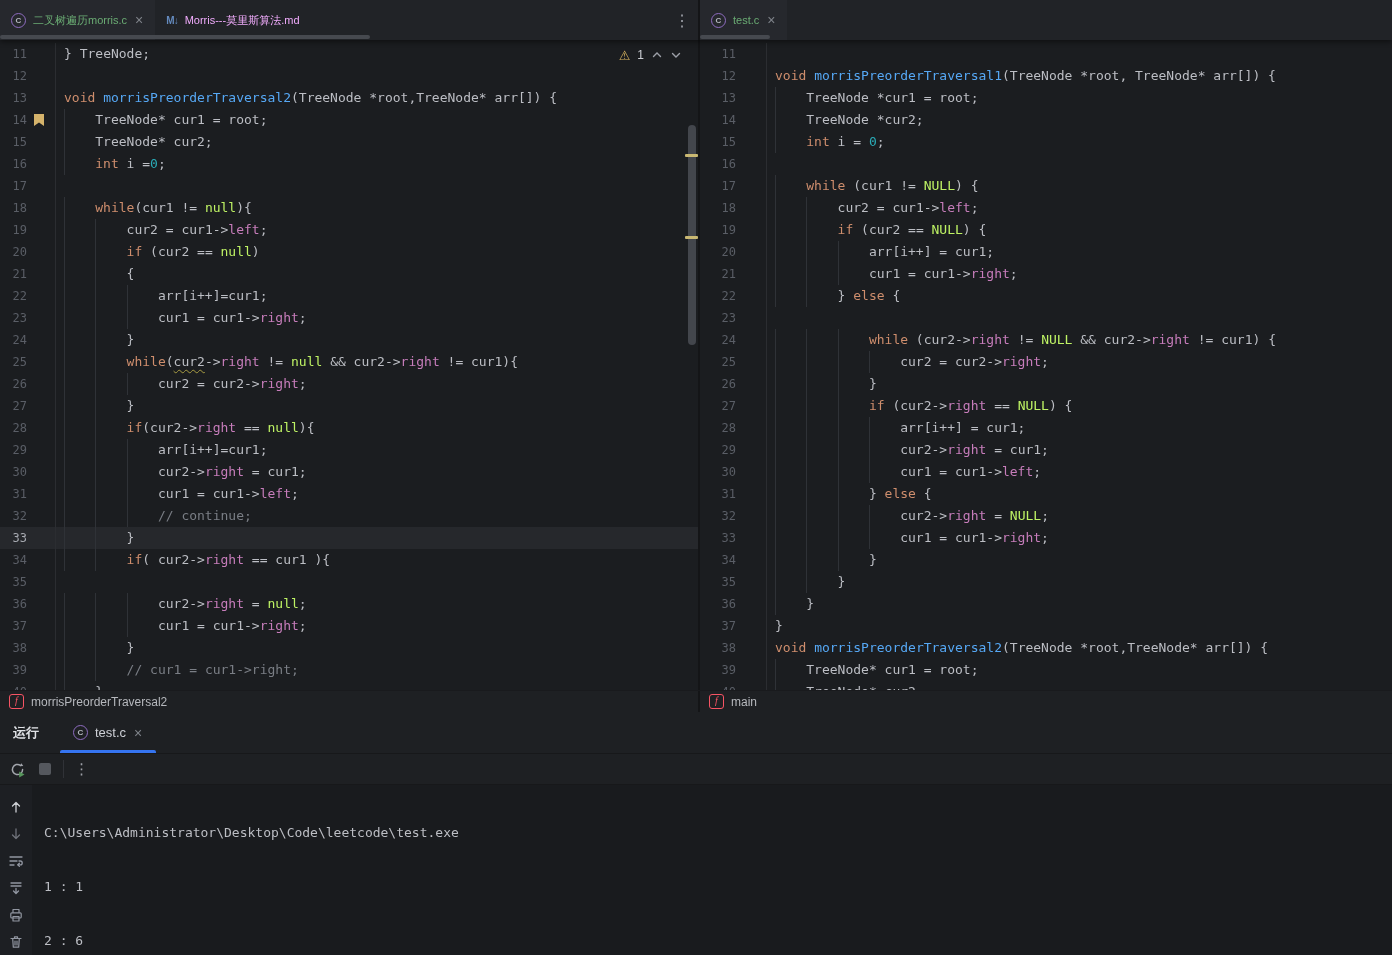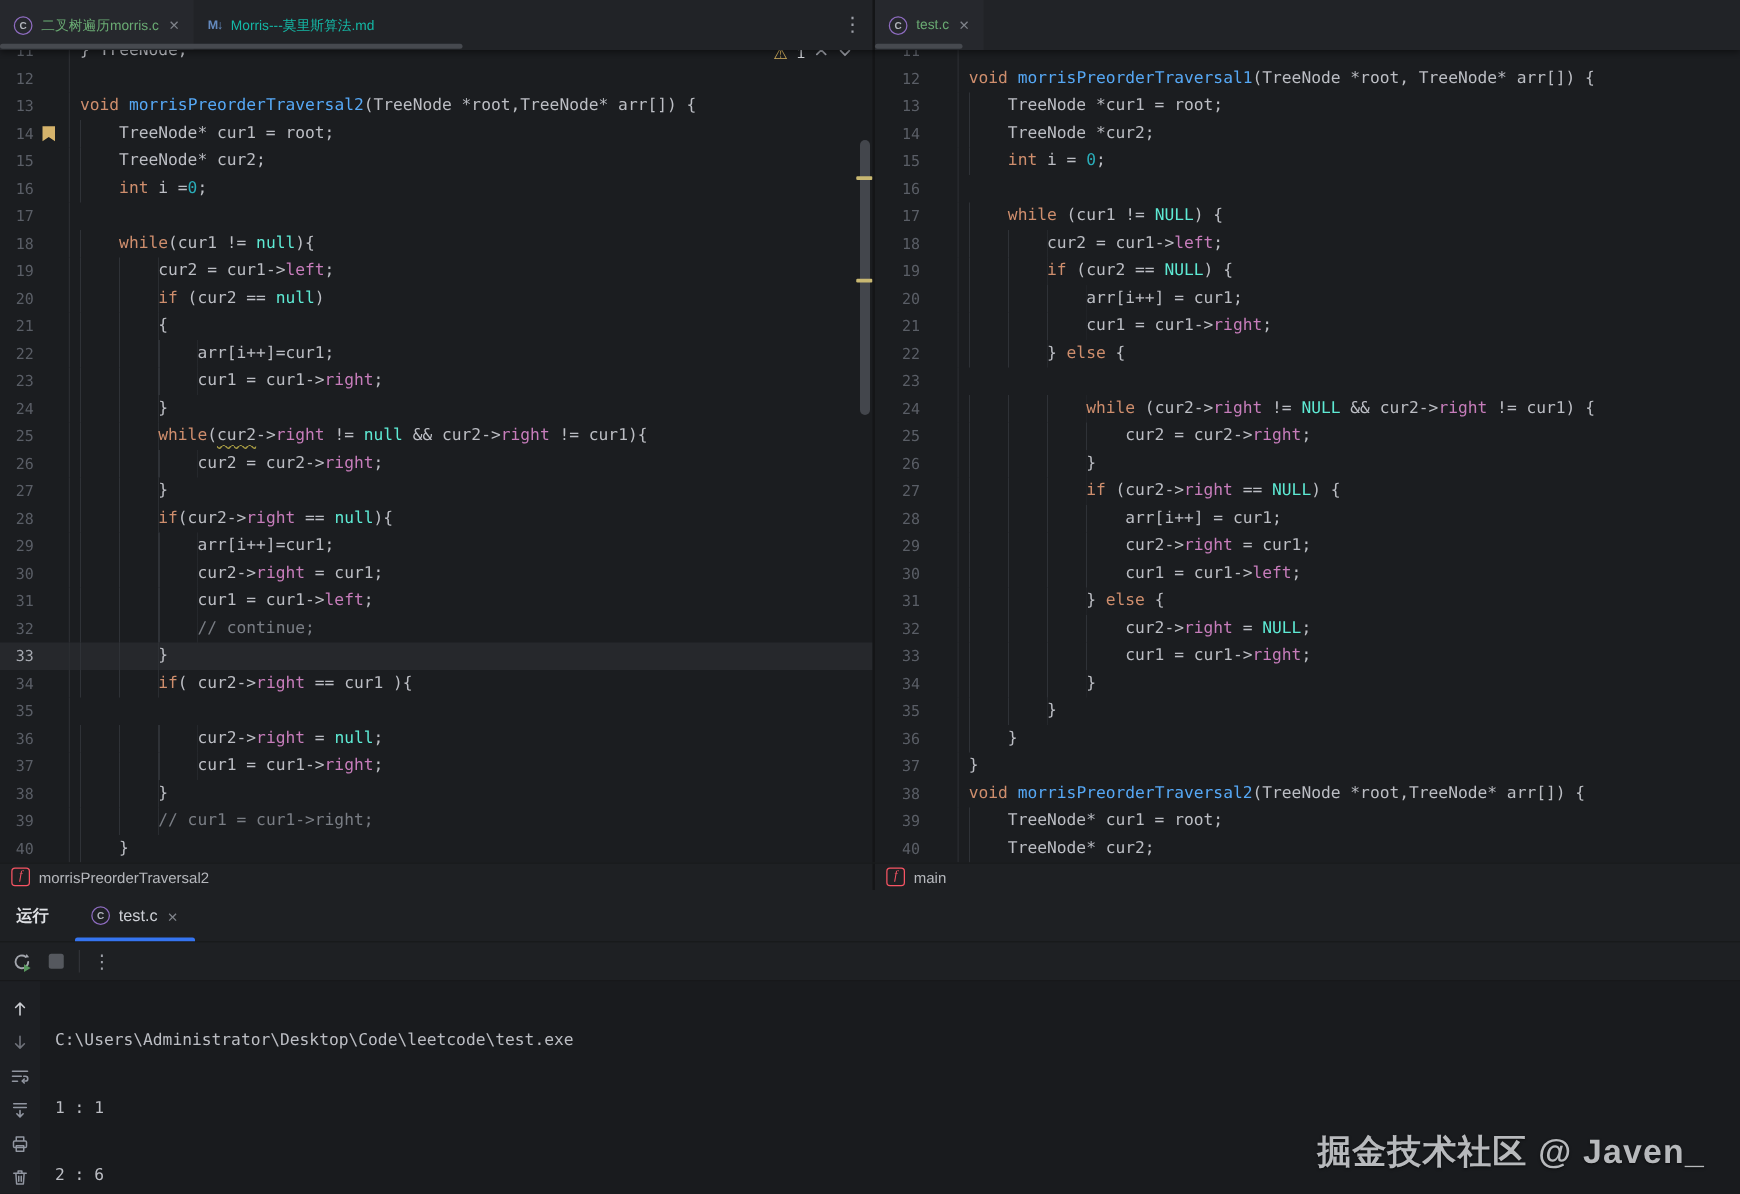--- a/index.html
+++ b/index.html
@@ -8,50 +8,50 @@
 
   
   .tabbar{display:flex;height:40px;background:#212327;box-shadow:0 2px 5px rgba(0,0,0,.45);position:relative;z-index:5;}
   .tabgroup{position:relative;display:flex;align-items:stretch;}
   .tabgroup.left{width:700px;border-right:2px solid #141517;box-sizing:border-box;}
   .tabgroup.right{flex:1;}
   .tab{display:flex;align-items:center;gap:7px;padding:0 11px;cursor:pointer;}
   .tab.active{background:#26282d;}
   .tlabel{font-size:11px;}
   .tlabel.green{color:#6aab73;}
-  .tlabel.blue{color:#14b8a6;}
+  .tlabel.blue{color:#f0abfc;}
   .tclose{color:#7f838a;font-size:14px;line-height:1;padding:0 1px;}
   .cicon{width:15px;height:15px;border:1.6px solid #8e6cc0;border-radius:50%;display:flex;align-items:center;justify-content:center;box-sizing:border-box;}
   .cicon i{font-style:normal;font-size:8px;font-weight:bold;color:#b3b6bd;font-family:"Liberation Sans",sans-serif;}
   .mdicon{font-size:10px;font-weight:bold;color:#648abe;letter-spacing:-1px;white-space:nowrap;}
   .kebab{position:absolute;right:8px;top:50%;transform:translateY(-50%);color:#9da0a8;font-size:16px;cursor:pointer;}
   .tabthumb{position:absolute;left:0;bottom:1px;height:4px;border-radius:2px;background:#46494f;}
   .tabgroup.left .tabthumb{width:370px;}
   .tabgroup.right .tabthumb{width:70px;}
 
   
-  .editors{display:flex;height:650px;overflow:hidden;background:#1b1d20;align-items:flex-end;}
+  .editors{display:flex;height:650px;overflow:hidden;background:#1b1d20;}
   .pane{position:relative;overflow:hidden;box-sizing:border-box;}
   .pane.left{width:700px;border-right:2px solid #141517;}
   .pane.right{flex:1;}
   .lines{padding-top:3px;font-family:"DejaVu Sans Mono","Liberation Mono",monospace;font-size:13px;}
   .row{display:flex;height:22px;line-height:22px;white-space:pre;}
   .row.cur{background:#26282c;}
   .num{color:#5a5e66;text-align:right;font-size:12px;flex:none;}
   .row.cur .num{color:#a6a9b0;}
   .pane.left .num{width:27px;}
   .pane.right .num{width:36px;}
   .ic{flex:none;position:relative;border-right:1px solid #2b2d31;}
   .pane.left .ic{width:28px;}
   .pane.right .ic{width:30px;}
   .ic svg{position:absolute;left:6px;top:4px;}
   .code{padding-left:8px;white-space:pre;color:#bcbec4;}
   .ind{display:inline-block;height:22px;vertical-align:top;
     background:repeating-linear-gradient(90deg,#2f3237 0,#2f3237 1px,transparent 1px,transparent 4ch);}
-  .t0{color:#bcbec4}.tk{color:#cf8e6d}.tf{color:#56a8f5}.tm{color:#5eead4}
+  .t0{color:#bcbec4}.tk{color:#cf8e6d}.tf{color:#56a8f5}.tm{color:#bef264}
   .tn{color:#2aacb8}.tc{color:#7a7e85}.td{color:#c77dbb}
   .tsq{color:#bcbec4;text-decoration:underline;text-decoration-style:wavy;text-decoration-color:#a79b42;text-decoration-thickness:1px;text-underline-offset:3px;}
 
   .warnwidget{position:absolute;top:8px;right:16px;display:flex;align-items:center;gap:7px;z-index:3;}
   .warnwidget .tri{color:#d6b25e;font-size:13px;line-height:1;}
   .warnwidget .cnt{color:#ced0d6;font-size:12px;}
   .vthumb{position:absolute;right:2px;top:85px;width:8px;height:220px;background:#43464c;border-radius:4px;z-index:2;}
   .vmark{position:absolute;right:0;width:13px;height:3px;background:#c9b872;border-radius:1px;z-index:3;}
   .vmark.m1{top:114px;} .vmark.m2{top:196px;}
 
@@ -266,14 +266,13 @@
     <div class="cout" id="console-lines">
         <div class="cline">C:\Users\Administrator\Desktop\Code\leetcode\test.exe</div>
         <div class="cline">1 : 1</div>
         <div class="cline">2 : 6</div>
         <div class="cline">3 : 4</div>
         <div class="cline">5 : 3</div>
         <div class="cline">6 : 6</div>
       </div>
   </div>
 
-  <div class="watermark">掘金技术社区 @ Javen_</div>
 </div>
 
 </body></html>

